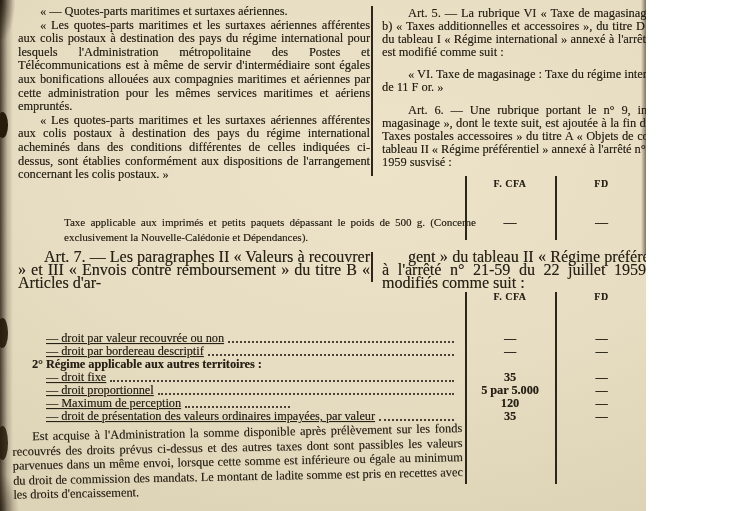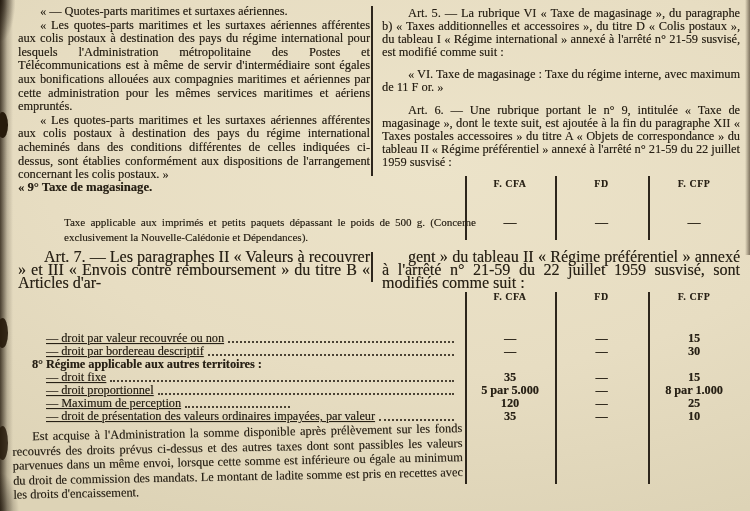--- a/index.html
+++ b/index.html
@@ -1,17 +1,17 @@
 <!DOCTYPE html>
 <html><head>
 <meta charset="utf-8">
 <style>
   html,body{margin:0;padding:0;}
   .page{
-    position:relative;width:750px;height:511px;overflow:hidden;
+    position:relative;width:646px;height:511px;overflow:hidden;
     font-family:"Liberation Serif","DejaVu Serif",serif;
     color:#272015;
     background:
       radial-gradient(95% 75% at 58% 32%, #ece3c9 0%, #e7ddc2 55%, #ddd3b6 100%);
     text-shadow:0.25px 0.25px 0 rgba(38,31,21,0.45);
   }
   
   .edge-left{position:absolute;left:0;top:0;bottom:0;width:13px;
     background:linear-gradient(to right,rgba(32,22,10,.8),rgba(32,22,10,.2) 55%,rgba(32,22,10,0));}
   .corner-tl{position:absolute;left:0;top:0;width:26px;height:70px;
@@ -97,21 +97,20 @@
     <p>« Les quotes-parts maritimes et les surtaxes aériennes afférentes aux colis postaux à destination des pays du régime international acheminés dans des conditions différentes de celles indiquées ci-dessus, sont établies conformément aux dispositions de l'arrangement concernant les colis postaux. »</p>
   </div>
 
   <div class="rightcol">
     <p>Art. 5. — La rubrique VI « Taxe de magasinage », du paragraphe b) « Taxes additionnelles et accessoires », du titre D « Colis postaux », du tableau I « Régime international » annexé à l'arrêté n° 21-59 susvisé, est modifié comme suit :</p>
     <p>« VI. Taxe de magasinage : Taxe du régime interne, avec maximum de 11 F or. »</p>
     <p>Art. 6. — Une rubrique portant le n° 9, intitulée « Taxe de magasinage », dont le texte suit, est ajoutée à la fin du paragraphe XII « Taxes postales accessoires » du titre A « Objets de correspondance » du tableau II « Régime préférentiel » annexé à l'arrêté n° 21-59 du 22 juillet 1959 susvisé :</p>
   </div>
 
   <div class="t1">
-    <p class="t1h">« 9° Taxe de magasinage.</p>
     <p class="t1b">Taxe applicable aux imprimés et petits paquets dépassant le poids de 500 g. (Concerne exclusivement la Nouvelle-Calédonie et Dépendances).</p>
     <div class="vl vl1"></div>
     <div class="vl vl2"></div>
     <div class="vl vl3"></div>
     <div class="hd p1">F. CFA</div>
     <div class="hd p2">FD</div>
     <div class="hd p3">F. CFP</div>
     <div class="val p1">—</div>
     <div class="val p2">—</div>
     <div class="val p3">—</div>
@@ -162,21 +161,21 @@
       <div class="cA ind">
         <span class="lbl">— droit par bordereau descriptif</span>
         <span class="leader"></span>
       </div>
       <div class="cB">—</div>
       <div class="cC">—</div>
       <div class="cD">30</div>
     </div>
 
     <div class="trow">
-      <div class="cA g">8° Régime applicable aux autres territoires :</div>
+      <div class="cA g">2° Régime applicable aux autres territoires :</div>
       <div class="cB"></div>
       <div class="cC"></div>
       <div class="cD"></div>
     </div>
 
     <div class="trow">
       <div class="cA ind">
         <span class="lbl">— droit fixe</span>
         <span class="leader"></span>
       </div>

